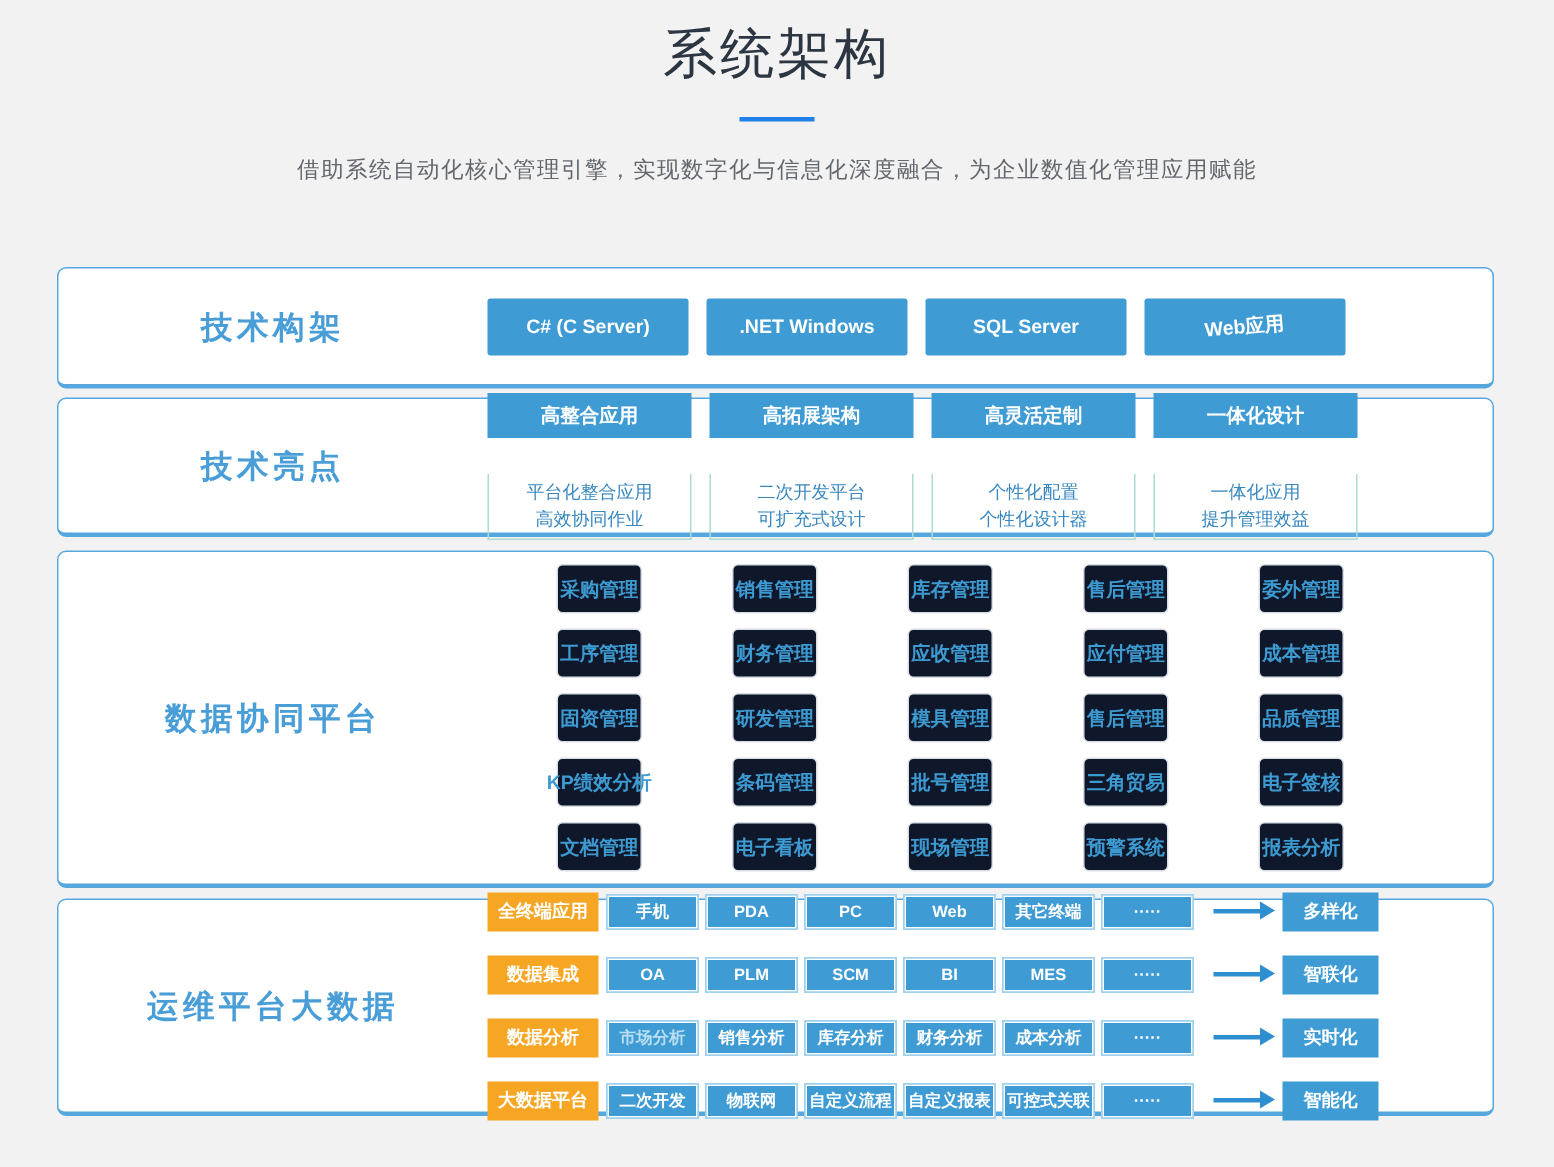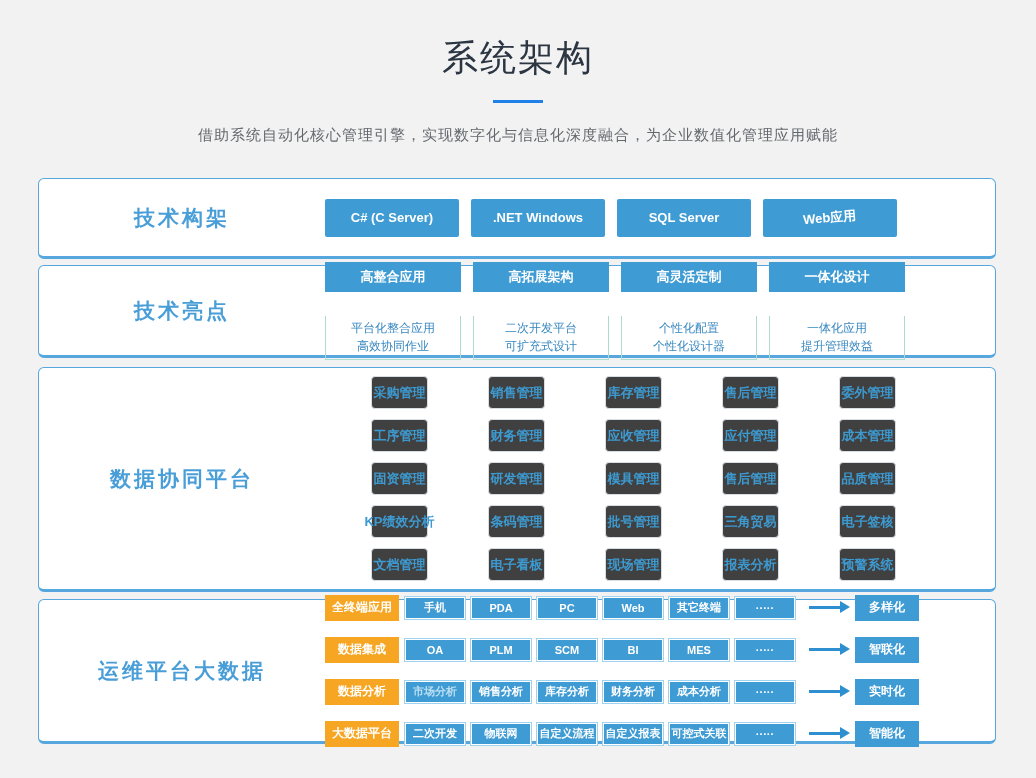--- a/index.html
+++ b/index.html
@@ -7,21 +7,21 @@
     width:1036px;height:778px;
     background:#f2f2f2;
     font-family:"Liberation Sans","DejaVu Sans",sans-serif;
     position:relative;
     overflow:hidden;
   }
   .page{position:absolute;inset:0;}
 
   
   .hero-title{
-    margin:0;padding-top:34px;
+    margin:0;padding-top:12px;
     text-align:center;
     font-size:36px;font-weight:500;
     color:#2c3642;letter-spacing:2px;
   }
   .title-underline{
     width:50px;height:3px;background:#1e80e8;
     margin:17px auto 0;
   }
   .hero-subtitle{
     margin:23px 0 0;text-align:center;
@@ -72,21 +72,21 @@
     font-size:12px;color:#3787c0;line-height:18px;margin-top:24px;
   }
 
   
   .module-grid{
     display:grid;
     grid-template-columns:repeat(5,103px);
     gap:10px 14px;
   }
   .chip{
-    height:31px;background:#404040;
+    height:31px;background:#0f172a;
     border:1px solid #d9dee4;border-radius:4px;
     color:#3d9ad1;font-size:13px;font-weight:bold;
     display:flex;align-items:center;justify-content:center;
     white-space:nowrap;
     margin-left:46px;
   }
 
   
   .bd-rows{flex-direction:column;align-items:flex-start;justify-content:center;gap:16px;}
   .bd-row{display:flex;align-items:center;height:26px;}
@@ -195,22 +195,22 @@
         <div class="chip">售后管理</div>
         <div class="chip">品质管理</div>
         <div class="chip">KP绩效分析</div>
         <div class="chip">条码管理</div>
         <div class="chip">批号管理</div>
         <div class="chip">三角贸易</div>
         <div class="chip">电子签核</div>
         <div class="chip">文档管理</div>
         <div class="chip">电子看板</div>
         <div class="chip">现场管理</div>
+        <div class="chip">预警系统</div>
         <div class="chip">报表分析</div>
-        <div class="chip">预警系统</div>
       </div>
     </div>
   </section>
 
   <section class="panel panel-4">
     <div class="panel-label">运维平台大数据</div>
     <div class="panel-content bd-rows">
 
       <div class="bd-row">
         <div class="bd-tag">全终端应用</div>

